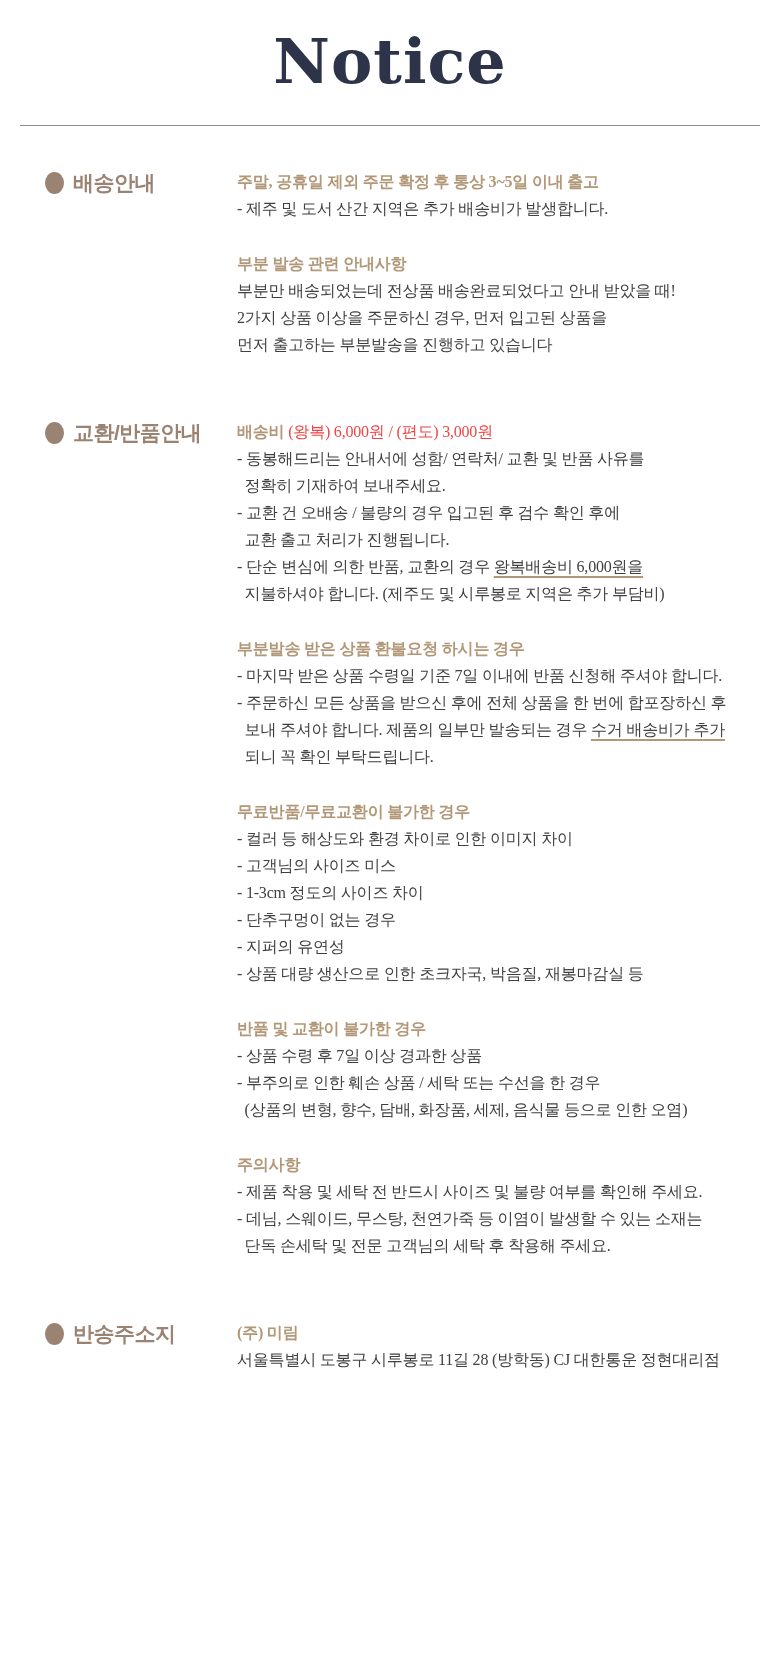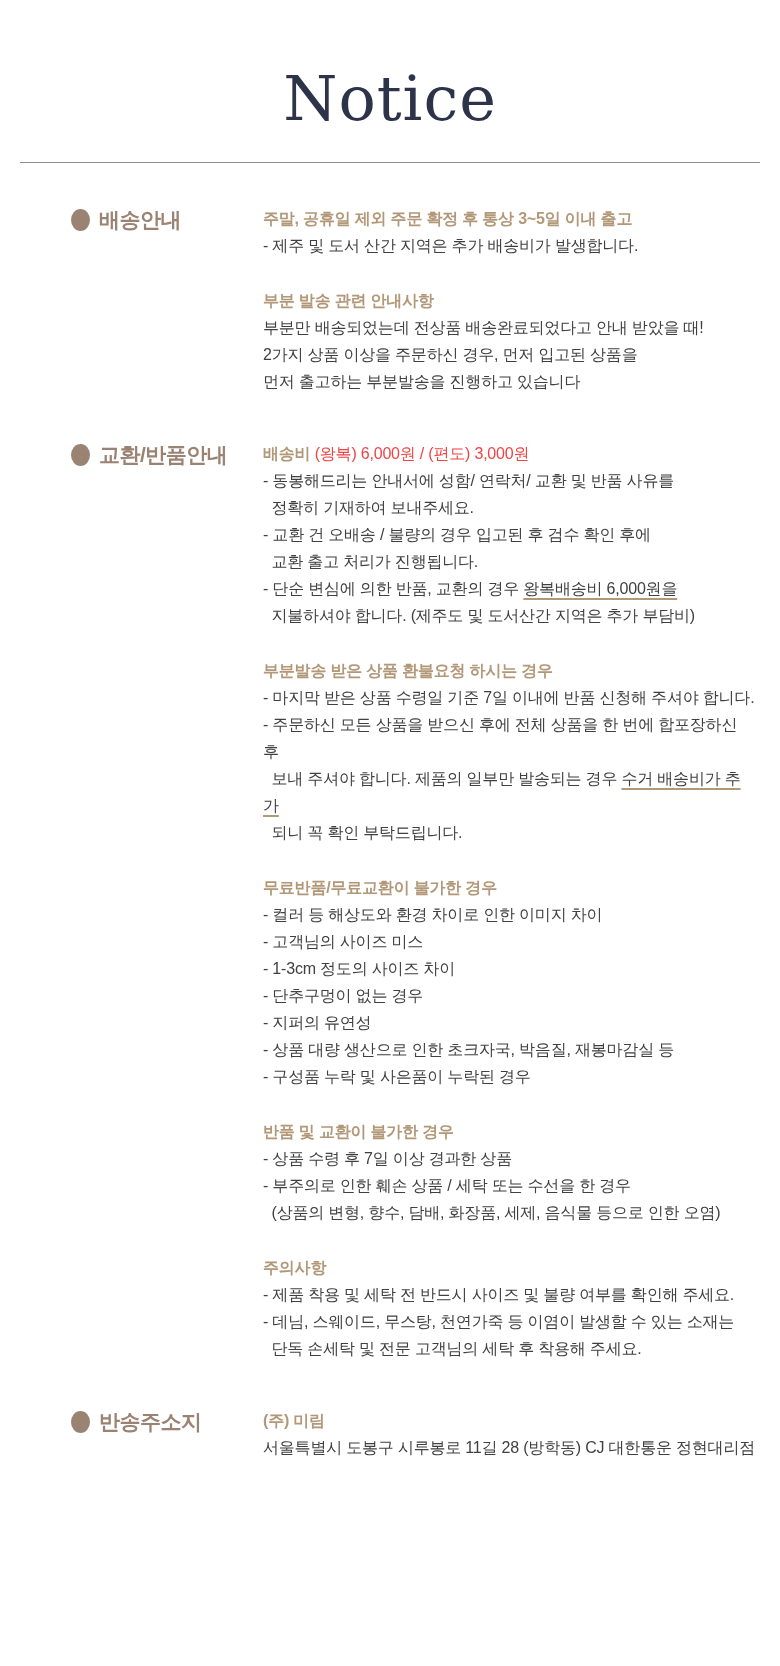--- a/index.html
+++ b/index.html
@@ -6,64 +6,64 @@
   html, body { background: #ffffff; }
   body {
     width: 780px;
     min-height: 1666px;
     margin: 0 auto;
     font-family: "Liberation Sans", "DejaVu Sans", sans-serif;
     color: #404040;
     -webkit-font-smoothing: antialiased;
   }
   .title {
-    padding-top: 63px;
+    padding-top: 26px;
     text-align: center;
     font-family: "DejaVu Serif", "Liberation Serif", serif;
-    font-weight: 400;
+    font-weight: 700;
     font-size: 62px;
     line-height: 1.15;
     letter-spacing: 1px;
     color: #2d3449;
   }
   .divider {
     border: none;
     border-top: 1px solid #8f8f8f;
     margin: 28px 20px 0 20px;
   }
   .section {
     display: flex;
     align-items: flex-start;
-    padding-left: 71px;
+    padding-left: 45px;
     padding-right: 24px;
     margin-top: 42px;
     justify-content: space-between;
   }
-  .section + .section { margin-top: 45px; }
+  .section + .section { margin-top: 60px; }
   .label {
     width: 192px;
     flex: 0 0 192px;
     display: flex;
     align-items: center;
     gap: 9px;
     font-size: 21px;
     font-weight: 700;
     color: #9b8373;
     letter-spacing: -0.5px;
     padding-top: 1px;
   }
   .bullet {
     display: inline-block;
     width: 19px;
     height: 22px;
     border-radius: 50%;
     background: #9b8373;
     flex: 0 0 19px;
   }
-  .content { flex: 1 1 auto; min-width: 0; }
+  .content { flex: 1 1 auto; min-width: 0; font-family: Liberation Serif, serif; }
   .block + .block { margin-top: 28px; }
   .line {
     font-size: 16px;
     line-height: 27px;
     white-space: pre-wrap;
     color: #404040;
     letter-spacing: -0.2px;
   }
   .bhead .h {
     color: #b29878;
@@ -112,38 +112,37 @@
     <span>교환/반품안내</span>
   </div>
   <div class="content">
     <div class="block">
       <p class="line bhead"><span class="h">배송비</span><span class="hsuf"> (왕복) 6,000원 / (편도) 3,000원</span></p>
       <p class="line">- 동봉해드리는 안내서에 성함/ 연락처/ 교환 및 반품 사유를</p>
       <p class="line">  정확히 기재하여 보내주세요.</p>
       <p class="line">- 교환 건 오배송 / 불량의 경우 입고된 후 검수 확인 후에</p>
       <p class="line">  교환 출고 처리가 진행됩니다.</p>
       <p class="line"><span>- 단순 변심에 의한 반품, 교환의 경우 </span><span class="u">왕복배송비 6,000원을</span></p>
-      <p class="line">  지불하셔야 합니다. (제주도 및 도서산간 지역은 추가 부담비)</p>
+      <p class="line">  지불하셔야 합니다. (제주도 및 시루봉로 지역은 추가 부담비)</p>
     </div>
     <div class="block">
       <p class="line bhead"><span class="h">부분발송 받은 상품 환불요청 하시는 경우</span></p>
       <p class="line">- 마지막 받은 상품 수령일 기준 7일 이내에 반품 신청해 주셔야 합니다.</p>
       <p class="line">- 주문하신 모든 상품을 받으신 후에 전체 상품을 한 번에 합포장하신 후</p>
       <p class="line"><span>  보내 주셔야 합니다. 제품의 일부만 발송되는 경우 </span><span class="u">수거 배송비가 추가</span></p>
       <p class="line">  되니 꼭 확인 부탁드립니다.</p>
     </div>
     <div class="block">
       <p class="line bhead"><span class="h">무료반품/무료교환이 불가한 경우</span></p>
       <p class="line">- 컬러 등 해상도와 환경 차이로 인한 이미지 차이</p>
       <p class="line">- 고객님의 사이즈 미스</p>
       <p class="line">- 1-3cm 정도의 사이즈 차이</p>
       <p class="line">- 단추구멍이 없는 경우</p>
       <p class="line">- 지퍼의 유연성</p>
       <p class="line">- 상품 대량 생산으로 인한 초크자국, 박음질, 재봉마감실 등</p>
-      <p class="line">- 구성품 누락 및 사은품이 누락된 경우</p>
     </div>
     <div class="block">
       <p class="line bhead"><span class="h">반품 및 교환이 불가한 경우</span></p>
       <p class="line">- 상품 수령 후 7일 이상 경과한 상품</p>
       <p class="line">- 부주의로 인한 훼손 상품 / 세탁 또는 수선을 한 경우</p>
       <p class="line">  (상품의 변형, 향수, 담배, 화장품, 세제, 음식물 등으로 인한 오염)</p>
     </div>
     <div class="block">
       <p class="line bhead"><span class="h">주의사항</span></p>
       <p class="line">- 제품 착용 및 세탁 전 반드시 사이즈 및 불량 여부를 확인해 주세요.</p>

